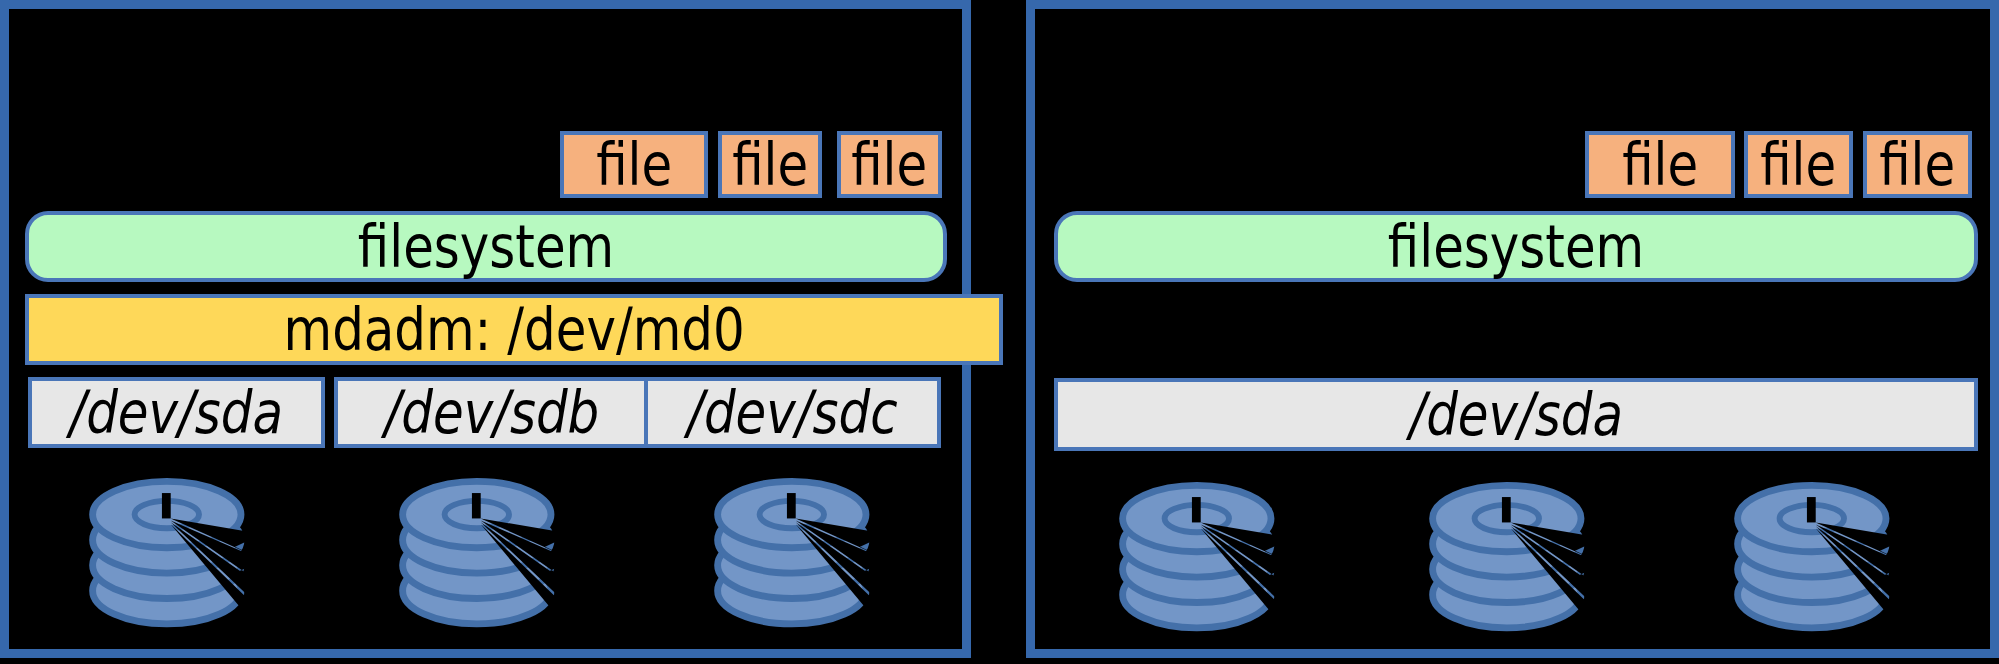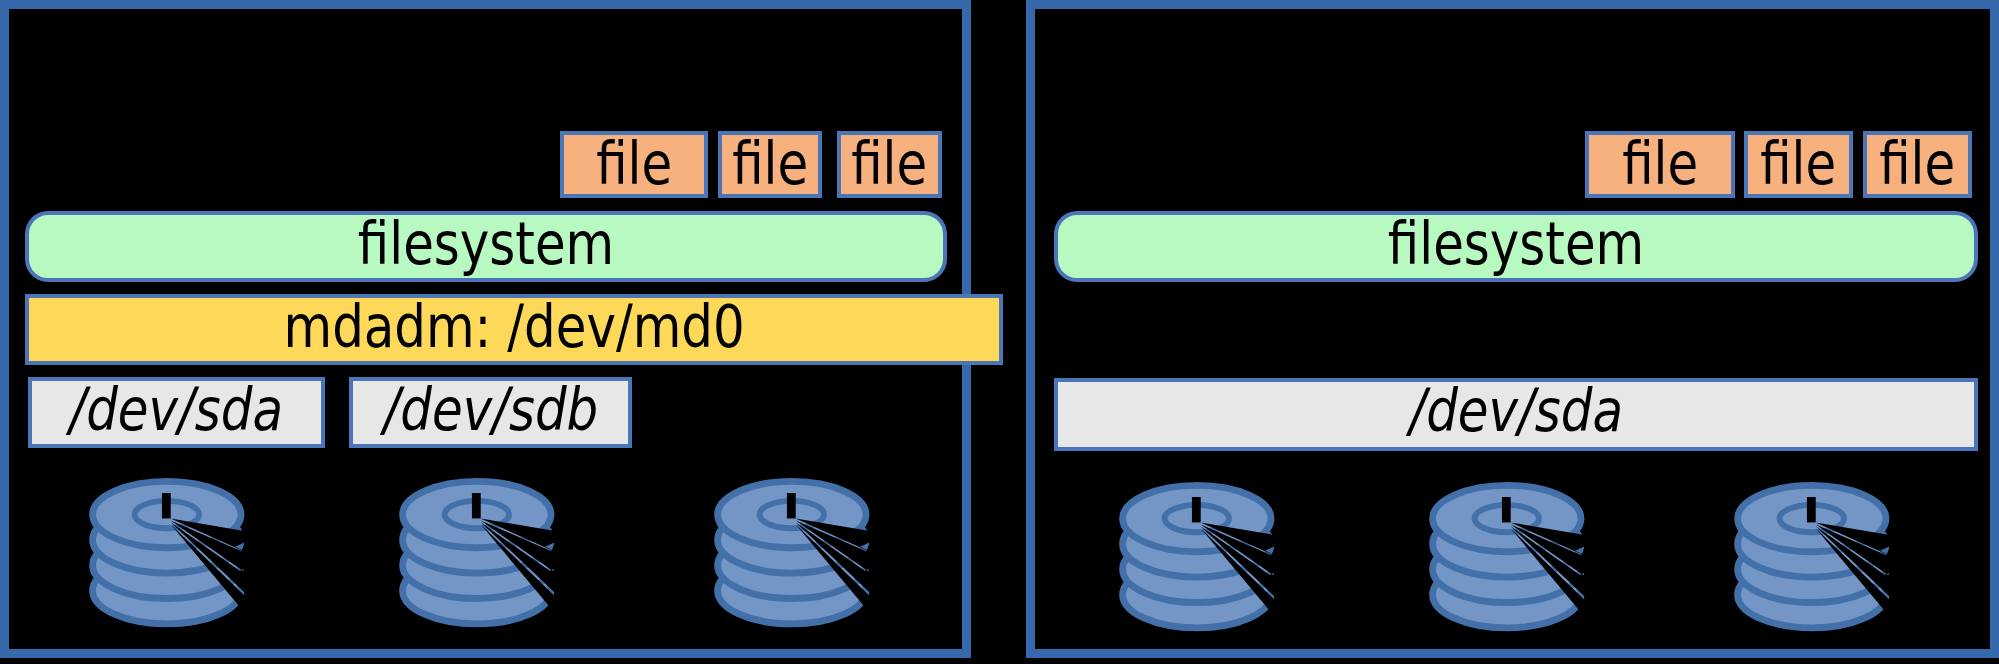--- a/index.html
+++ b/index.html
@@ -19,21 +19,21 @@
     box-sizing:border-box;
   }
   #panel-left{left:0;width:971px;}
   #panel-right{left:1026px;width:973px;}
   .panel-inner{position:relative;width:100%;height:100%;}
   .box{
     position:absolute;
     box-sizing:border-box;
     border:4px solid #4A76B8;
     display:flex;
-    align-items:flex-start;
+    align-items:center;
     justify-content:center;
     color:#000;
   }
   .label{
     display:inline-block;
     white-space:nowrap;
     transform:scaleX(0.86);
     transform-origin:center center;
     font-size:58px;
     line-height:1;
@@ -81,22 +81,25 @@
       <span class="label">filesystem</span>
     </div>
 
     <div class="box raid-bar" style="left:16px;width:978px;">
       <span class="label">mdadm: /dev/md0</span>
     </div>
 
     <div class="box dev-box" style="left:19px;width:297px;">
       <span class="label">/dev/sda</span>
     </div>
-    <div class="box dev-box" style="left:340px;width:283px;">
+    <div class="box dev-box" style="left:325px;width:315px;">
       <span class="label">/dev/sdb</span>
+    </div>
+    <div class="box dev-box" style="left:635px;width:297px;">
+      <span class="label">/dev/sdc</span>
     </div>
 
     <svg class="disk" style="left:68px;top:452px;" viewBox="0 0 210 195">
         <use href="#disk-stack"></use>
       </svg>
     <svg class="disk" style="left:378px;top:452px;" viewBox="0 0 210 195">
         <use href="#disk-stack"></use>
       </svg>
     <svg class="disk" style="left:693px;top:452px;" viewBox="0 0 210 195">
         <use href="#disk-stack"></use>

